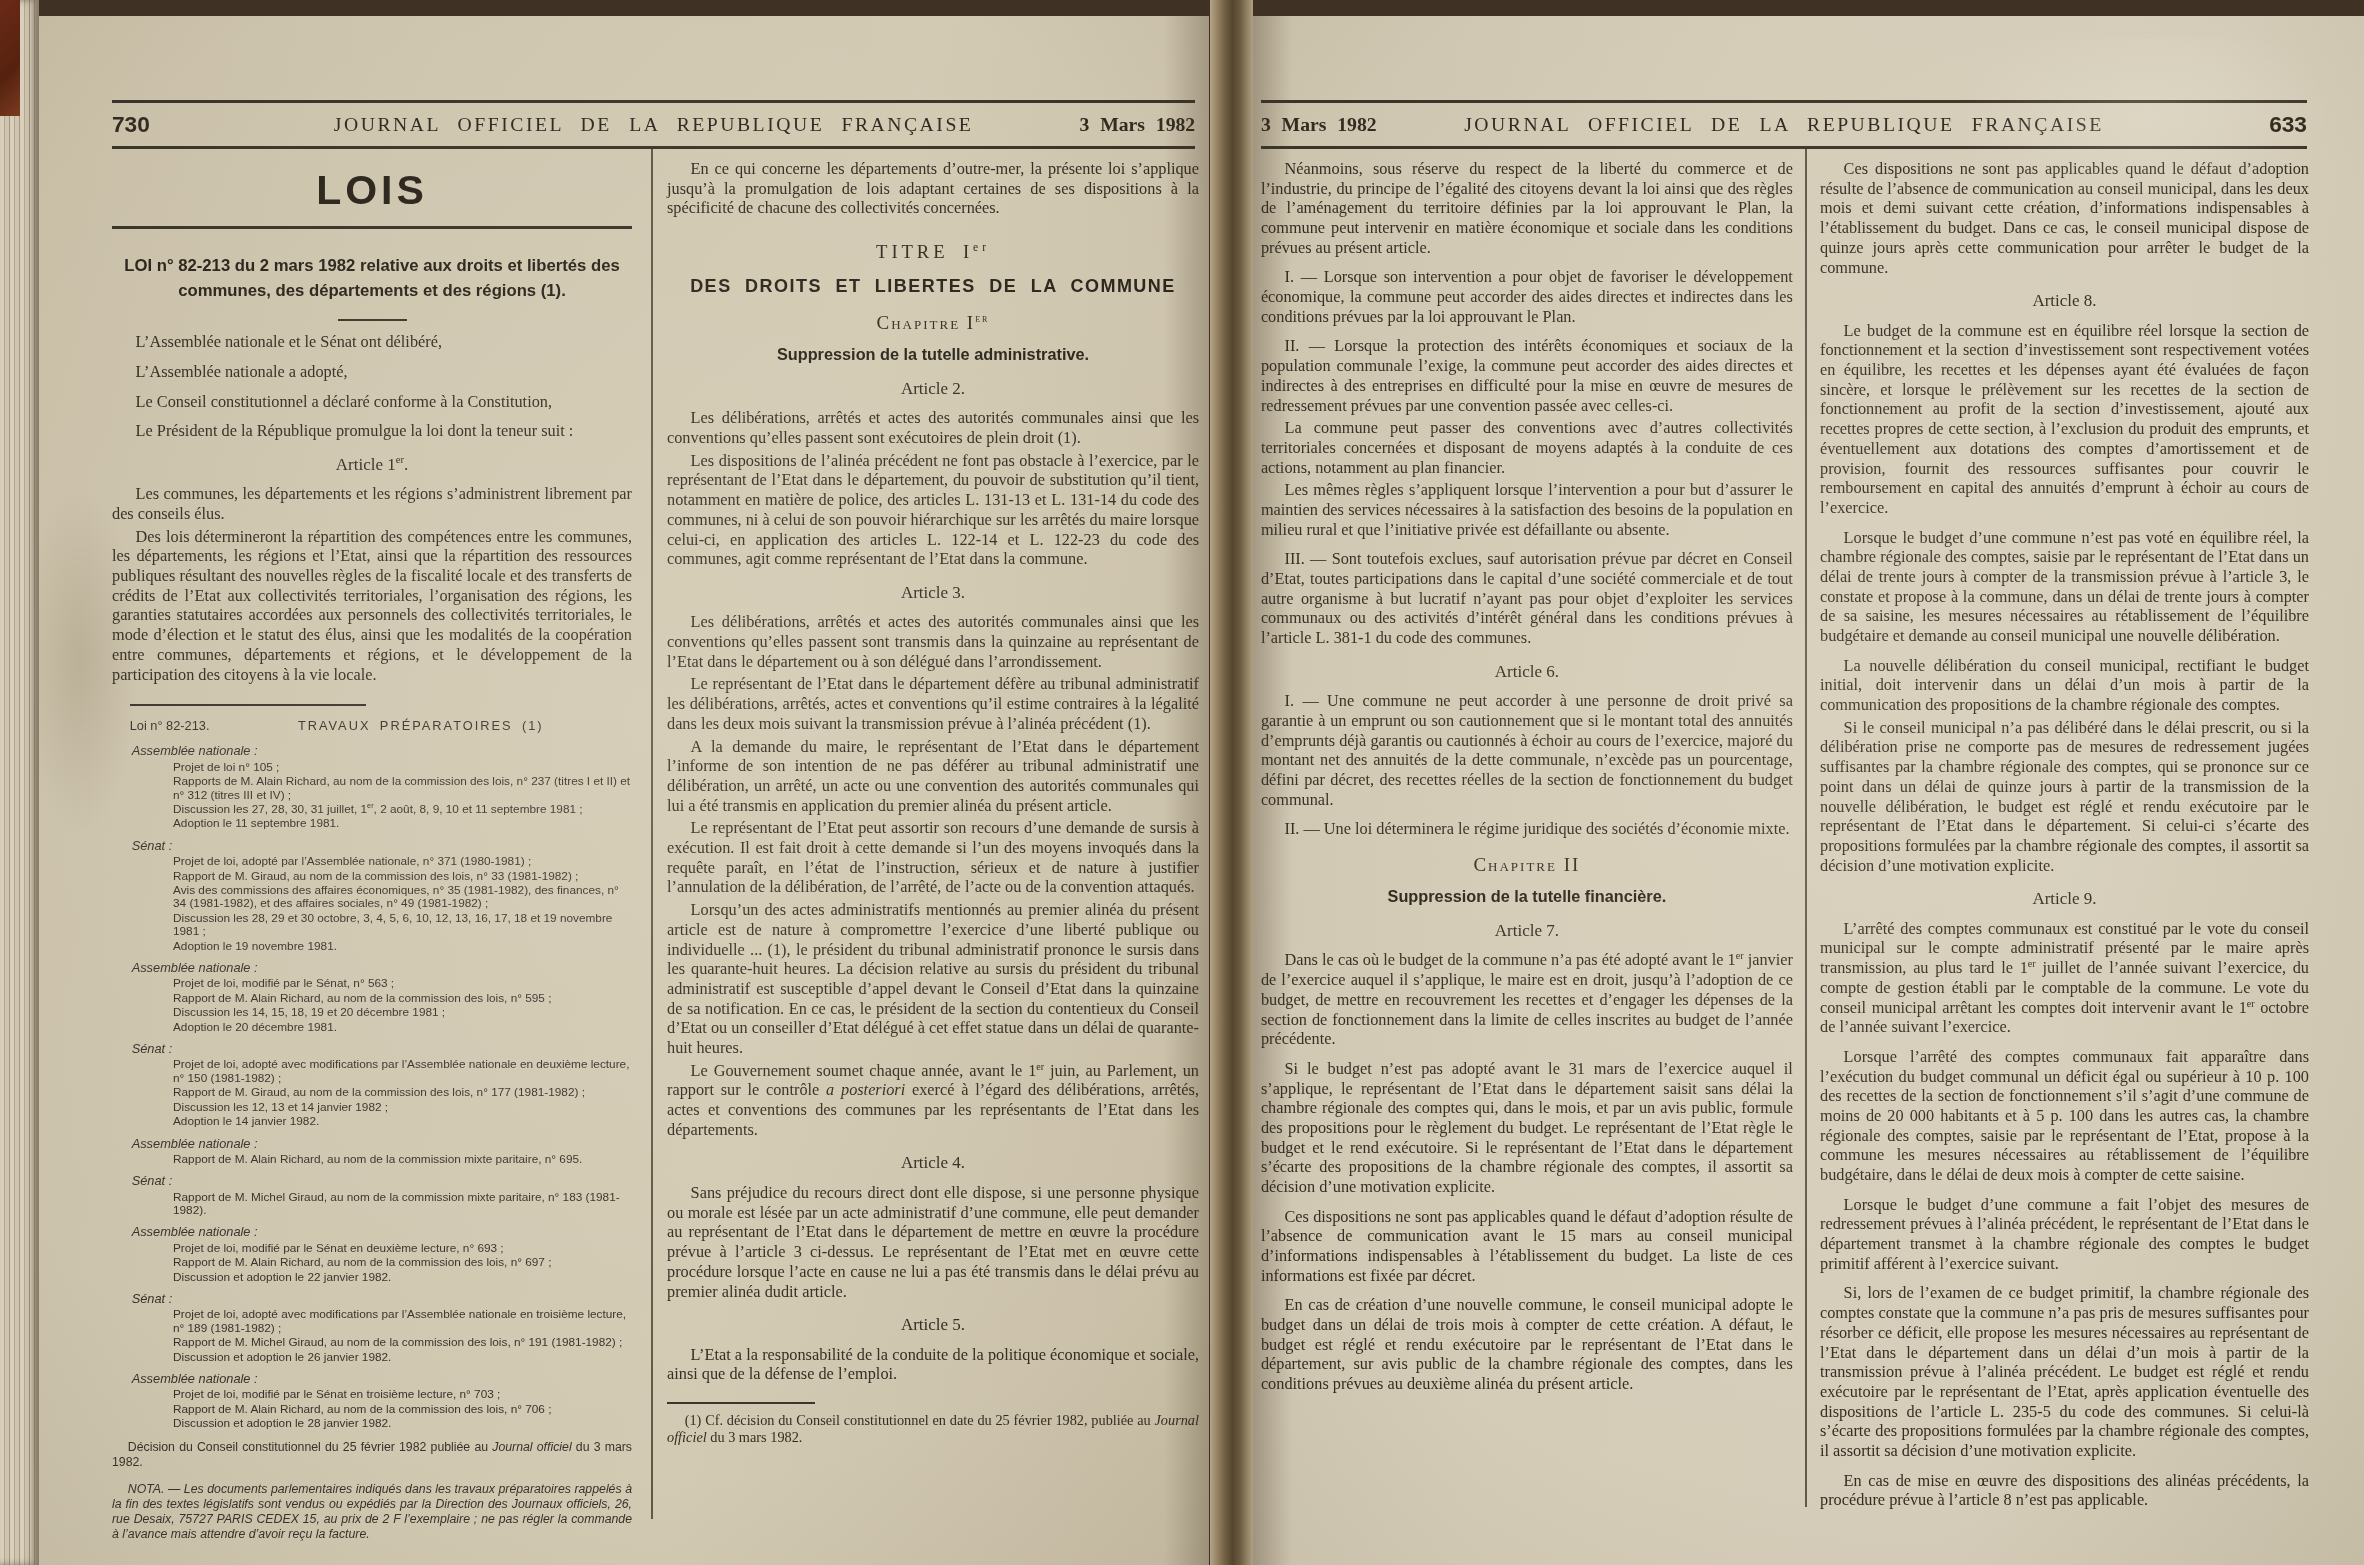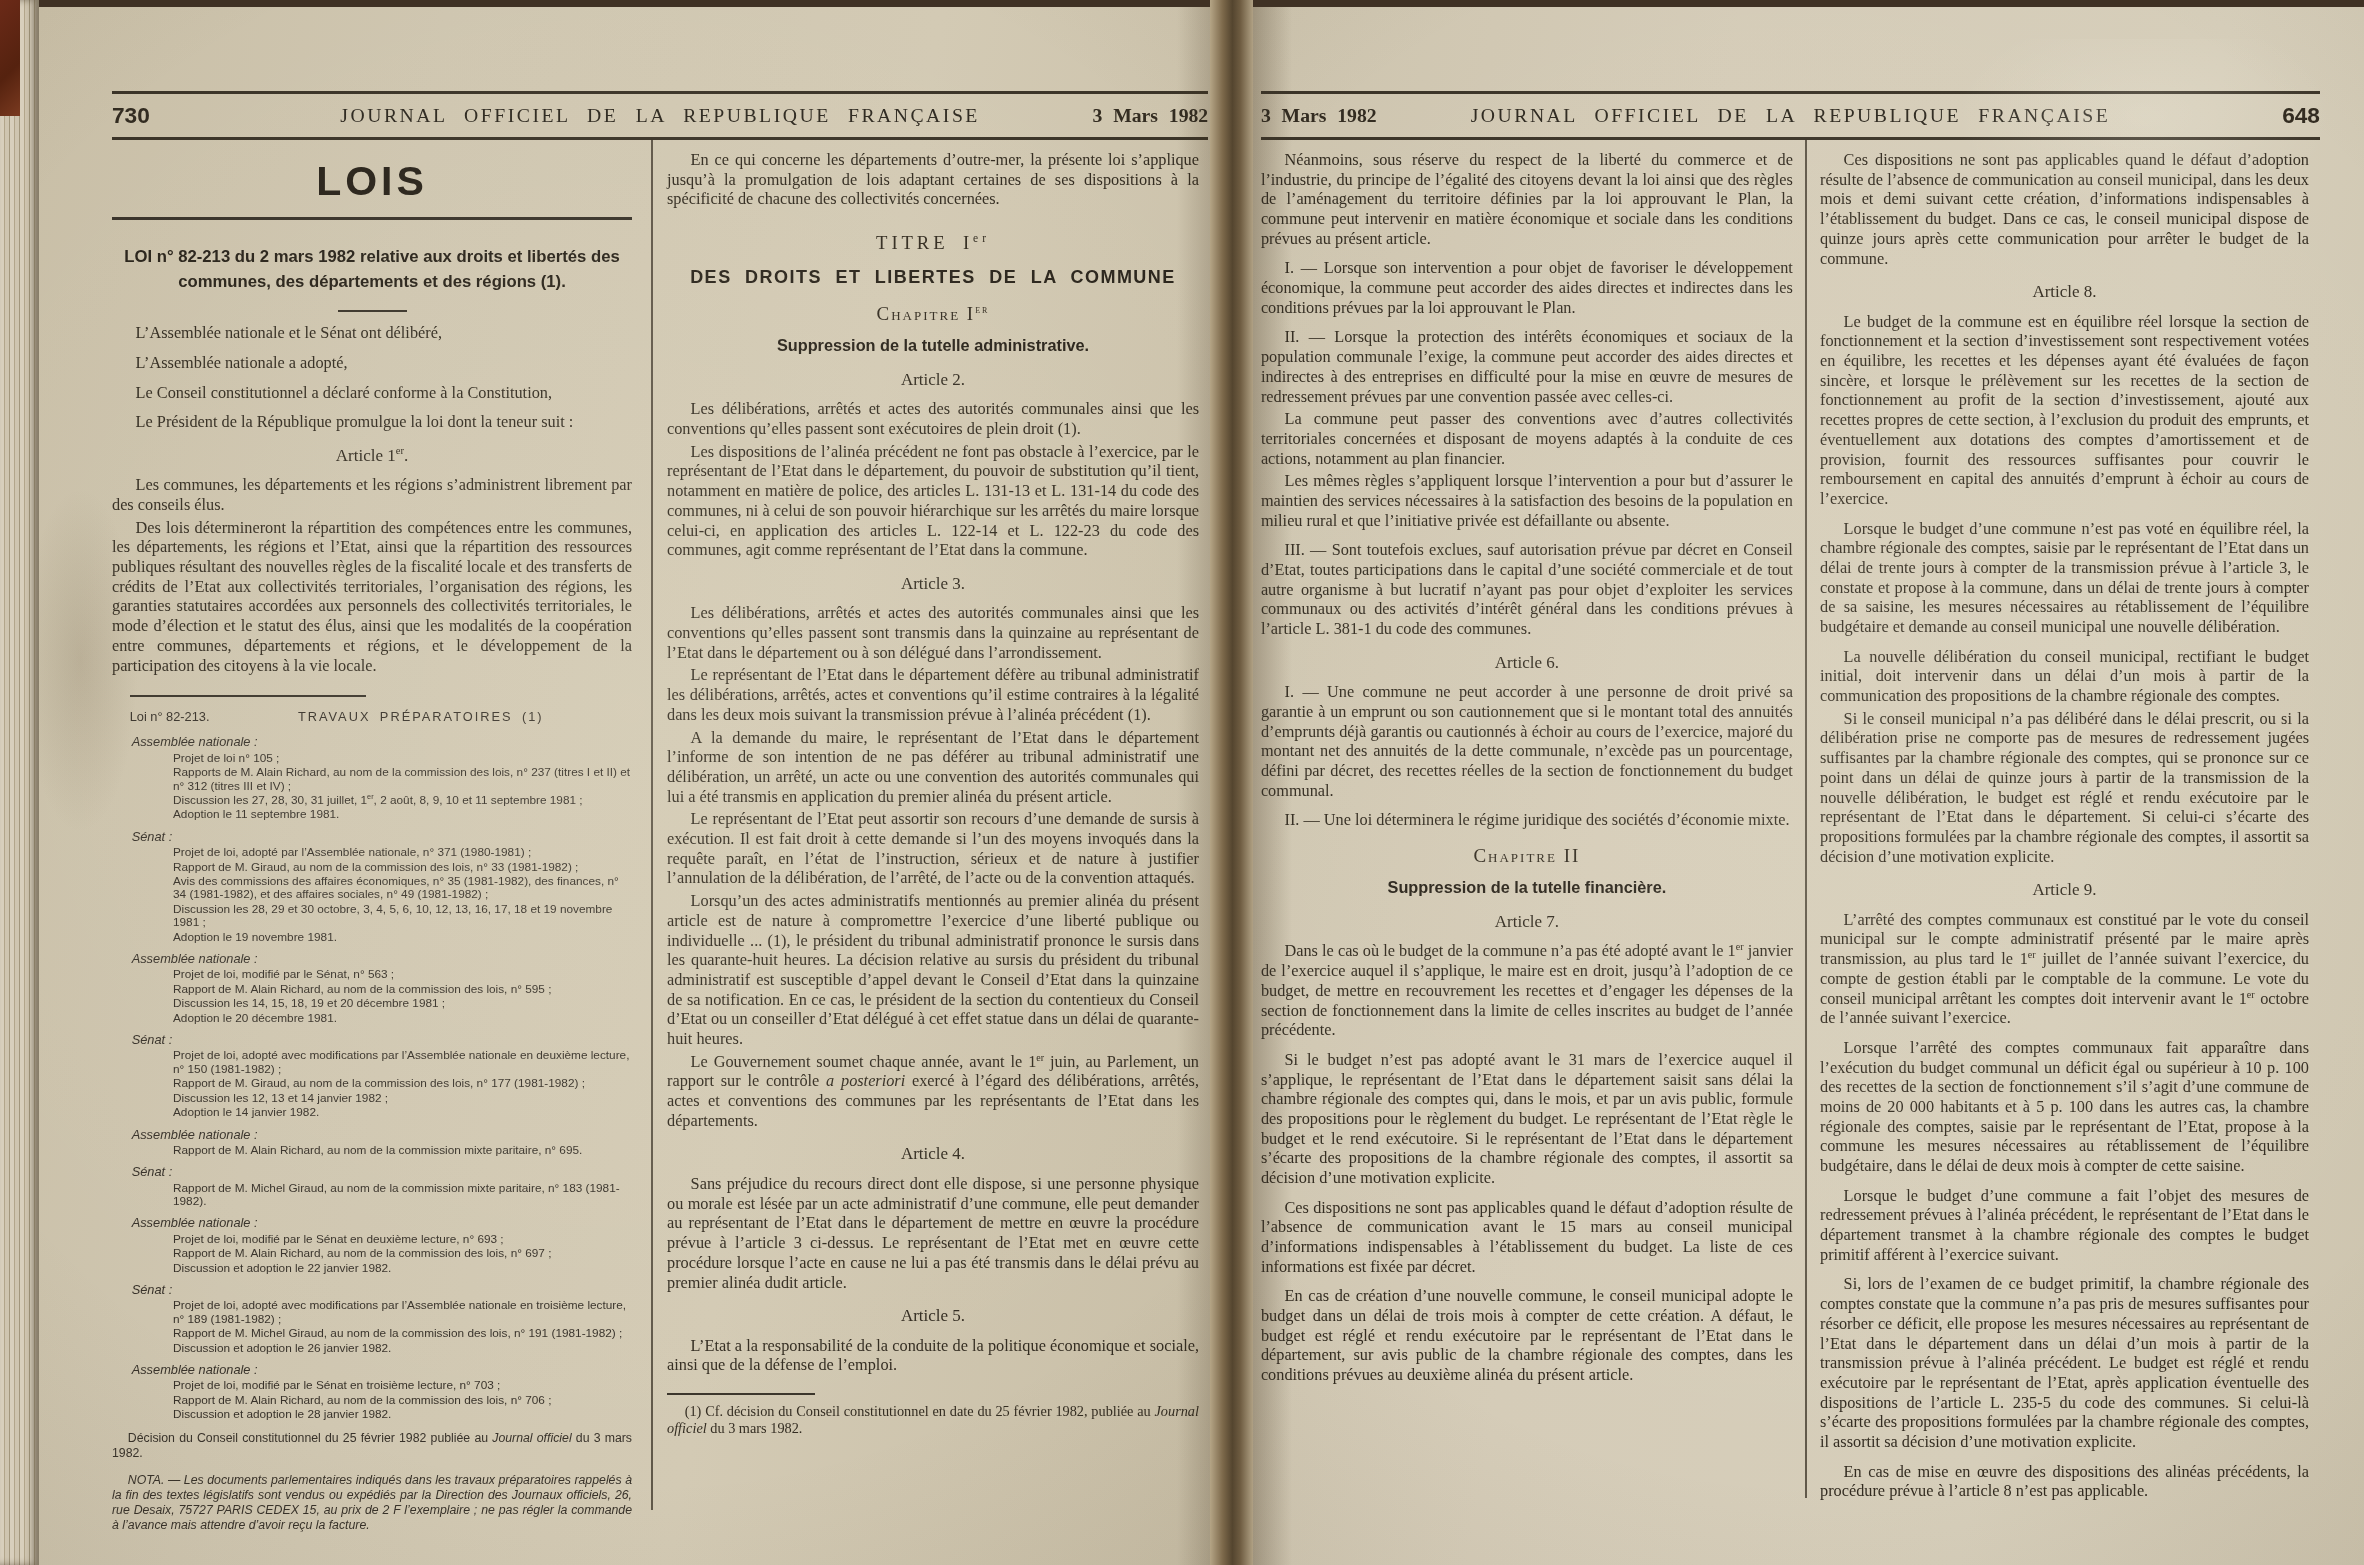--- a/index.html
+++ b/index.html
@@ -5,21 +5,21 @@
   html,body{margin:0;padding:0;background:#2e2419;}
   .scan{position:relative;width:2364px;height:1565px;overflow:hidden;background:#3f3124;
         font-family:"Liberation Serif","DejaVu Serif",serif;color:#332c21;}
   
   .spine-edge{position:absolute;left:0;top:0;bottom:0;width:39px;
     background:repeating-linear-gradient(90deg,#d8cfbc 0 3.9px,#b2a58a 3.9px 4.9px,#cfc5b0 4.9px 8.9px,#a2967c 8.9px 9.9px);
     box-shadow:inset -5.9px 0 7.9px rgba(40,28,12,.45);}
   .spine-corner{position:absolute;left:0;top:0;width:19.7px;height:116px;
     background:linear-gradient(135deg,#6b2a18 0%,#55220f 60%,#7a3a20 100%);}
   
-  .page{position:absolute;top:7px;bottom:0;overflow:hidden;padding-left:13px;}
+  .page{position:absolute;top:16px;bottom:0;overflow:hidden;}
   .page-730{left:39px;width:1170px;
     background:linear-gradient(100deg,#c9bfa7 0%,#cfc6b0 28%,#d3cab4 62%,#c8beA6 100%);}
   .page-731{left:1253px;width:1111px;
     background:linear-gradient(100deg,#cdc4ae 0%,#d5ccb8 35%,#d6ceba 70%,#cdc4ae 100%);}
   .page-730::after{content:"";position:absolute;right:0;top:0;bottom:0;width:45px;pointer-events:none;
     background:linear-gradient(90deg,rgba(60,44,22,0) 0%,rgba(60,44,22,.28) 100%);}
   .page-731::before{content:"";position:absolute;left:0;top:0;bottom:0;width:39px;pointer-events:none;
     background:linear-gradient(90deg,rgba(60,44,22,.30) 0%,rgba(60,44,22,0) 100%);}
   .page .vignette{position:absolute;inset:0;pointer-events:none;
     background:radial-gradient(ellipse 120% 90% at 50% 45%,rgba(255,250,230,.10) 0%,rgba(0,0,0,0) 55%,rgba(70,55,30,.14) 100%);}
@@ -180,21 +180,21 @@
       </div>
     <div class="vignette"></div>
   </section>
 
   <div class="gutter"></div>
 
   <section class="page page-731">
     <header class="page-header">
       <span class="pg-date hdr-left">3 Mars 1982</span>
       <span class="pg-title">JOURNAL OFFICIEL DE LA REPUBLIQUE FRANÇAISE</span>
-      <span class="pg-num hdr-right">648</span>
+      <span class="pg-num hdr-right">633</span>
     </header>
     <div class="col col-731-left">
         <div class="b-p">Néanmoins, sous réserve du respect de la liberté du commerce et de l’industrie, du principe de l’égalité des citoyens devant la loi ainsi que des règles de l’aménagement du territoire définies par la loi approuvant le Plan, la commune peut intervenir en matière économique et sociale dans les conditions prévues au présent article.</div>
         <div class="b-ps">I. — Lorsque son intervention a pour objet de favoriser le développement économique, la commune peut accorder des aides directes et indirectes dans les conditions prévues par la loi approuvant le Plan.</div>
         <div class="b-ps">II. — Lorsque la protection des intérêts économiques et sociaux de la population communale l’exige, la commune peut accorder des aides directes et indirectes à des entreprises en difficulté pour la mise en œuvre de mesures de redressement prévues par une convention passée avec celles-ci.</div>
         <div class="b-p">La commune peut passer des conventions avec d’autres collectivités territoriales concernées et disposant de moyens adaptés à la conduite de ces actions, notamment au plan financier.</div>
         <div class="b-p">Les mêmes règles s’appliquent lorsque l’intervention a pour but d’assurer le maintien des services nécessaires à la satisfaction des besoins de la population en milieu rural et que l’initiative privée est défaillante ou absente.</div>
         <div class="b-ps">III. — Sont toutefois exclues, sauf autorisation prévue par décret en Conseil d’Etat, toutes participations dans le capital d’une société commerciale et de tout autre organisme à but lucratif n’ayant pas pour objet d’exploiter les services communaux ou des activités d’intérêt général dans les conditions prévues à l’article L. 381-1 du code des communes.</div>
         <div class="b-art">Article 6.</div>
         <div class="b-p">I. — Une commune ne peut accorder à une personne de droit privé sa garantie à un emprunt ou son cautionnement que si le montant total des annuités d’emprunts déjà garantis ou cautionnés à échoir au cours de l’exercice, majoré du montant net des annuités de la dette communale, n’excède pas un pourcentage, défini par décret, des recettes réelles de la section de fonctionnement du budget communal.</div>

